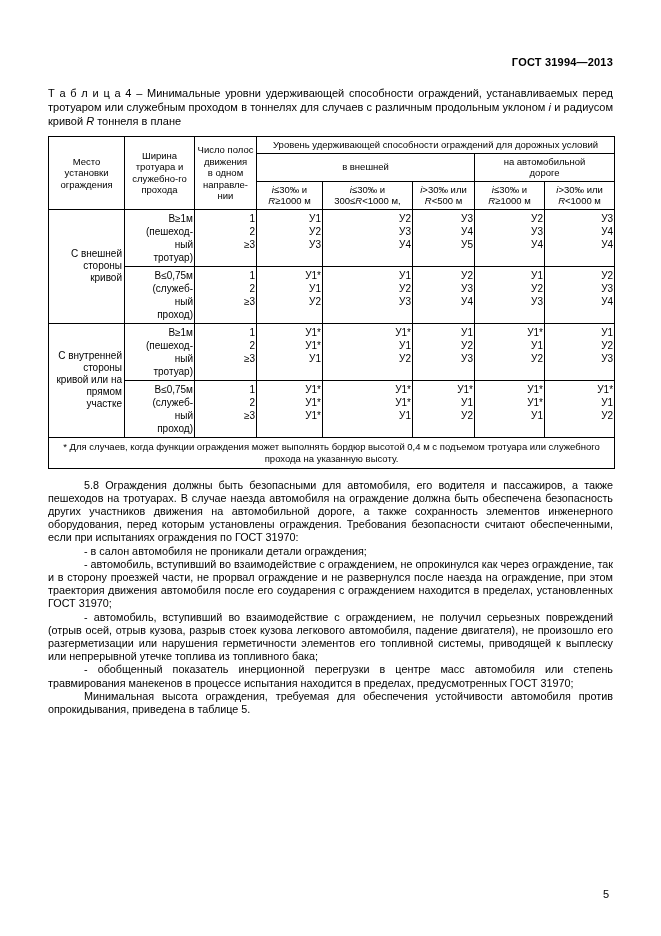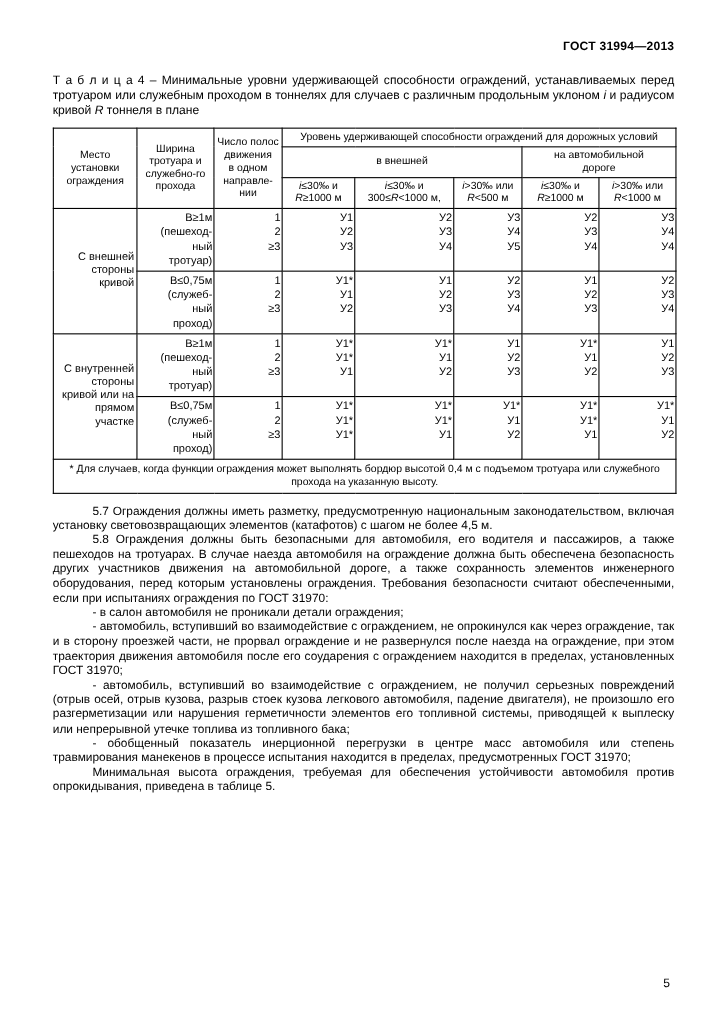--- a/index.html
+++ b/index.html
@@ -1,20 +1,20 @@
 <!DOCTYPE html>
 <html><head>
 <meta charset="utf-8">
 <style>
   * { margin:0; padding:0; box-sizing:border-box; }
   html,body { background:#e8e8e8; }
   body { font-family:"Liberation Sans", sans-serif; color:#000; }
   .page {
     position:relative; width:661px; height:936px; background:#fff;
-    padding:36px 48px 0 48px; overflow:hidden; margin:0 auto;
+    padding:56px 48px 0 48px; overflow:hidden; margin:0 auto;
   }
   .doc-header { text-align:right; font-weight:bold; font-size:11px; letter-spacing:.2px; }
   .caption { margin-top:18px; font-size:11px; line-height:14px; text-align:justify; }
   table.tbl { margin-top:8px; border-collapse:collapse; table-layout:fixed; width:566px; }
   .tbl th, .tbl td { border:1px solid #000; font-weight:normal; }
   .tbl th { font-size:9.5px; line-height:11.5px; text-align:center; vertical-align:middle; padding:2px 1px; }
   .tbl td { font-size:10px; line-height:13px; text-align:right; vertical-align:top; padding:2px 1px; }
   .tbl .pre { white-space:pre-line; }
   .tbl td.place { text-align:right; vertical-align:middle; padding:2px 2px 2px 3px; line-height:12px; }
   .tbl td.widthcell { line-height:13px; }
@@ -215,21 +215,20 @@
             <div>У1</div>
             <div>У2</div>
           </td>
         </tr>
         <tr>
           <td colspan="8" class="footnote">* Для случаев, когда функции ограждения может выполнять бордюр высотой 0,4 м с подъемом тротуара или служебного прохода на указанную высоту.</td>
         </tr>
       </tbody>
     </table>
   <div class="body-text">
-      <p>5.7 Ограждения должны иметь разметку, предусмотренную национальным законодательством, включая установку световозвращающих элементов (катафотов) с шагом не более 4,5 м.</p>
       <p>5.8 Ограждения должны быть безопасными для автомобиля, его водителя и пассажиров, а также пешеходов на тротуарах. В случае наезда автомобиля на ограждение должна быть обеспечена безопасность других участников движения на автомобильной дороге, а также сохранность элементов инженерного оборудования, перед которым установлены ограждения.  Требования безопасности считают обеспеченными, если при испытаниях ограждения по ГОСТ 31970:</p>
       <p>- в салон автомобиля не проникали детали ограждения;</p>
       <p>- автомобиль, вступивший во взаимодействие с ограждением, не опрокинулся как через ограждение, так и в сторону проезжей части, не прорвал ограждение и не развернулся после наезда на ограждение, при этом траектория движения автомобиля после его соударения с ограждением находится в пределах, установленных ГОСТ 31970;</p>
       <p>- автомобиль, вступивший во взаимодействие с ограждением, не получил серьезных повреждений (отрыв осей, отрыв кузова, разрыв стоек кузова легкового автомобиля, падение двигателя), не произошло его разгерметизации или нарушения герметичности элементов его топливной системы, приводящей к выплеску или непрерывной утечке топлива из топливного бака;</p>
       <p>- обобщенный показатель инерционной перегрузки в центре масс автомобиля или степень травмирования манекенов в процессе испытания находится в пределах, предусмотренных ГОСТ 31970;</p>
       <p>Минимальная высота ограждения, требуемая для обеспечения устойчивости автомобиля против опрокидывания, приведена в таблице 5.</p>
     </div>
   <div class="page-number">5</div>
 </div>
 

